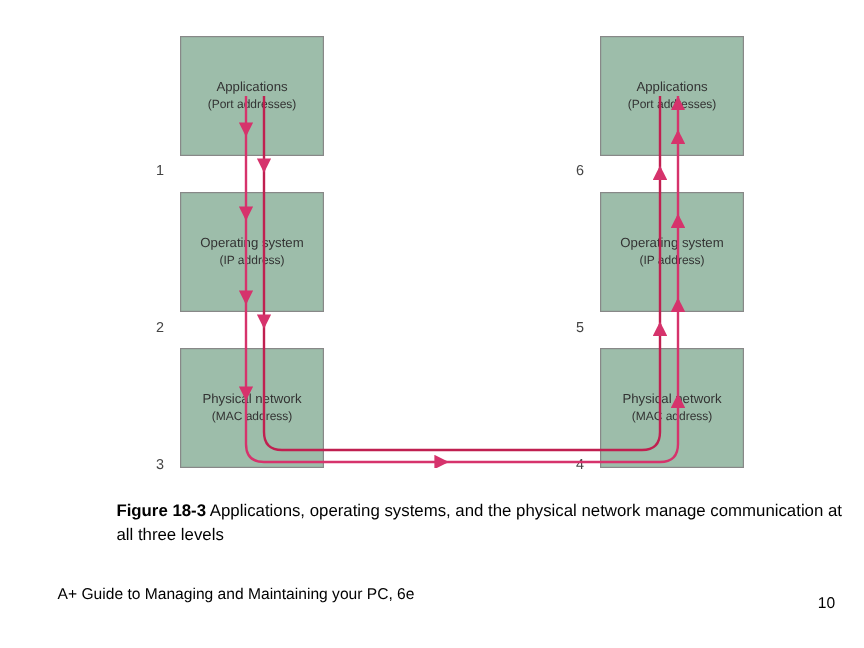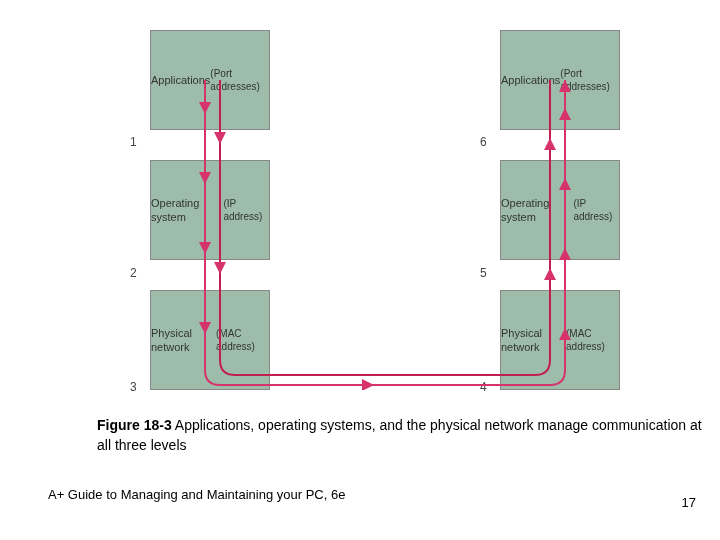--- a/index.html
+++ b/index.html
@@ -1,18 +1,18 @@
 <!DOCTYPE html>
 <html><head>
 <meta charset="utf-8">
 <style>
   * { box-sizing: border-box; margin: 0; padding: 0; }
   body { width: 720px; height: 540px; background: #fff; font-family: Arial, Helvetica, sans-serif; position: relative; }
   .diagram-area { position: absolute; top: 30px; left: 120px; width: 530px; height: 360px; }
-  .box { position: absolute; width: 120px; height: 100px; background: #9dbdaa; border: 1px solid #888; display: flex; flex-direction: row; align-items: center; justify-content: center; font-size: 11px; color: #333; line-height: 1.3; }
+  .box { position: absolute; width: 120px; height: 100px; background: #9dbdaa; border: 1px solid #888; display: flex; flex-direction: column; align-items: center; justify-content: center; font-size: 11px; color: #333; line-height: 1.3; }
   .box .l1 { font-size: 11px; }
   .box .l2 { font-size: 10px; }
   .num { position: absolute; font-size: 12px; color: #444; }
   svg.arrows { position: absolute; top: 0; left: 0; width: 530px; height: 360px; pointer-events: none; }
   .caption { position: absolute; top: 416px; left: 64px; width: 610px; font-size: 14px; line-height: 1.4; margin-left: 33px; }
   .caption .fignum { font-weight: bold; }
   .footer-left { position: absolute; bottom: 38px; left: 48px; font-size: 13px; }
   .footer-right { position: absolute; bottom: 30px; right: 24px; font-size: 13px; }
 </style>
 </head>
@@ -89,13 +89,13 @@
     <line x1="430" y1="242" x2="430" y2="240" stroke="#c02050" stroke-width="2" marker-end="url(#ah)"></line>
     <line x1="430" y1="112" x2="430" y2="110" stroke="#c02050" stroke-width="2" marker-end="url(#ah)"></line>
   </svg>
 </div>
 
 <div class="caption">
   <span class="fignum">Figure 18-3</span><span> Applications, operating systems, and the physical network manage communication at all three levels</span>
 </div>
 
 <div class="footer-left">A+ Guide to Managing and Maintaining your PC, 6e</div>
-<div class="footer-right">17</div>
+<div class="footer-right">10</div>
 
 </body></html>

